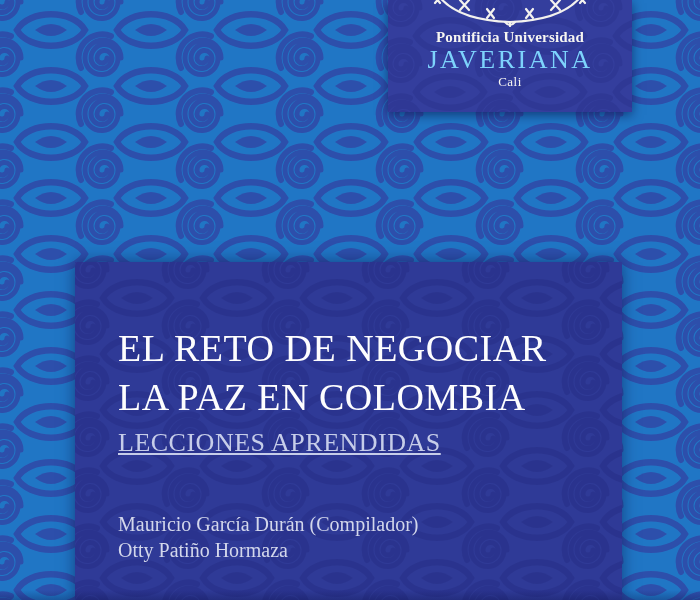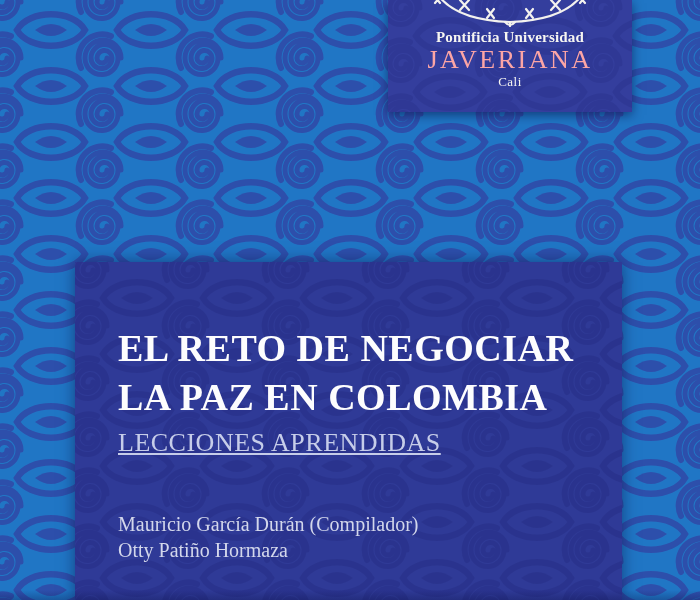--- a/index.html
+++ b/index.html
@@ -9,29 +9,29 @@
   .bg-svg{position:absolute;left:0;top:0;display:block;}
 
   
   .badge{position:absolute;left:388px;top:0;width:244px;height:112px;
          background:#343e9d;box-shadow:0 3px 10px rgba(5,12,60,.55);overflow:hidden;}
   .badge .texture{position:absolute;inset:0;opacity:.35;}
   .badge .crest{position:absolute;left:50%;top:0;transform:translateX(-50%);}
   .badge-small{position:absolute;left:0;top:29px;width:100%;text-align:center;
                font-size:15px;color:#f6f5f1;letter-spacing:.2px;font-weight:bold;}
   .badge-large{position:absolute;left:0;top:45px;width:100%;text-align:center;
-               font-size:26px;color:#fca5a5;letter-spacing:2.5px;font-weight:500;}
+               font-size:26px;color:#7dd3fc;letter-spacing:2.5px;font-weight:500;}
   .badge-city{position:absolute;left:0;top:74px;width:100%;text-align:center;
               font-size:13px;color:#f6f5f1;letter-spacing:.5px;}
 
   
   .panel{position:absolute;left:75px;top:262px;width:547px;height:338px;
          background:#2f3a97;box-shadow:0 0 14px rgba(5,12,60,.5);overflow:hidden;}
   .panel .texture{position:absolute;inset:0;opacity:.55;}
-  .title{position:absolute;left:43px;top:62px;font-weight:bold;font-size:38px;
+  .title{position:absolute;left:43px;top:62px;font-weight:normal;font-size:38px;
          line-height:49px;color:#fdfdfe;letter-spacing:.5px;white-space:nowrap;}
   .subtitle{position:absolute;left:43px;top:166px;font-size:26px;color:#c6cde9;
             letter-spacing:.5px;white-space:nowrap;text-decoration:underline;}
   .authors{position:absolute;left:43px;top:249px;font-size:20px;line-height:26px;
            color:#d3d7eb;}
   .authors div{white-space:nowrap;}
 
   
   .bottom-shade{position:absolute;left:0;bottom:0;width:700px;height:10px;
                 background:linear-gradient(to bottom, rgba(10,16,70,0), rgba(10,16,70,.30));

